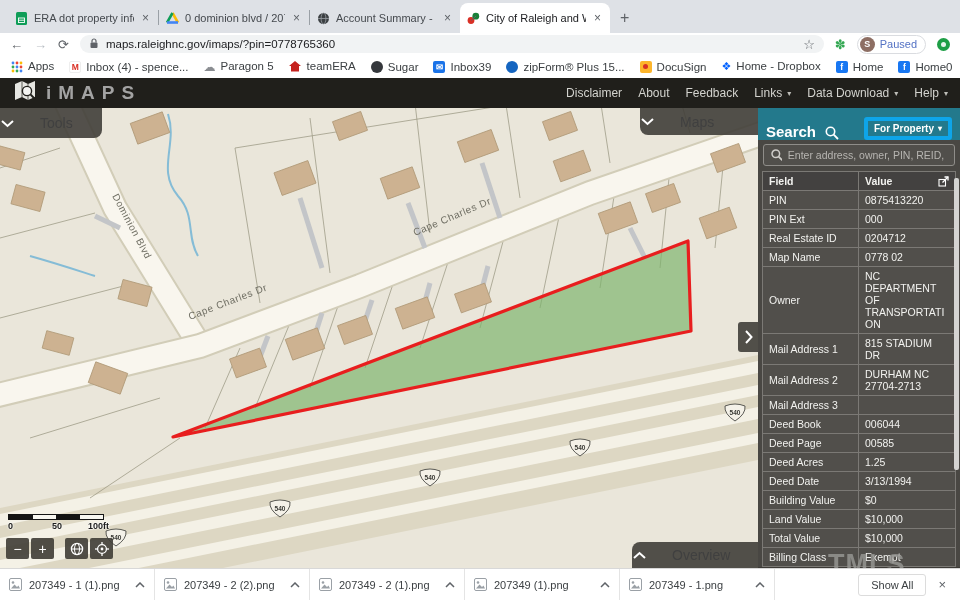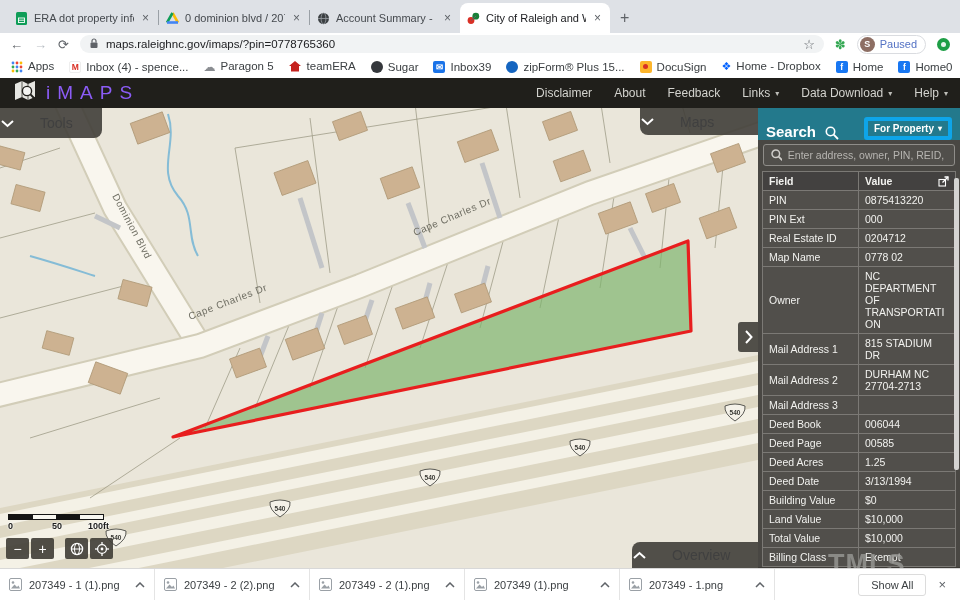--- a/index.html
+++ b/index.html
@@ -37,22 +37,22 @@
 
   
   .bookbar { height:23px; background:#fff; display:flex; align-items:center; padding:0 10px; gap:15px;
              font-size:11.5px; color:#3c4043; }
   .bm { display:flex; align-items:flex-start; gap:5px; white-space:nowrap; flex:none; }
   .sq { width:12px; height:12px; border-radius:2px; display:inline-flex; align-items:center;
         justify-content:center; color:#fff; font-size:8.5px; font-weight:bold; flex:none; }
 
   
   .apphead { height:30px; background:#201f1b; display:flex; align-items:center; padding:0 12px; }
-  .logotext { font-size:19px; font-weight:normal; letter-spacing:7px; color:#8b5cf6; margin-left:8px; }
-  .appmenu { margin-left:auto; display:flex; gap:22px; font-size:12px; color:#d3d3ce; align-items:center; }
+  .logotext { font-size:19px; font-weight:bold; letter-spacing:7px; color:#a3a3a3; margin-left:8px; }
+  .appmenu { margin-left:auto; display:flex; gap:16px; font-size:12px; color:#d3d3ce; align-items:center; }
   .appmenu .mi { display:flex; align-items:center; gap:5px; }
   .caret { font-size:8px; color:#bdbdb8; }
 
   
   .content { height:460px; display:flex; position:relative; }
   .maparea { width:758px; height:460px; position:relative; background:#eae6da; overflow:hidden; flex:none; }
   .maparea svg.basemap { position:absolute; inset:0; }
 
   .ovbtn { position:absolute; background:rgba(64,62,56,.9); color:#404040; font-size:14px;
            display:flex; align-items:center; gap:26px; padding:0 1px; }

